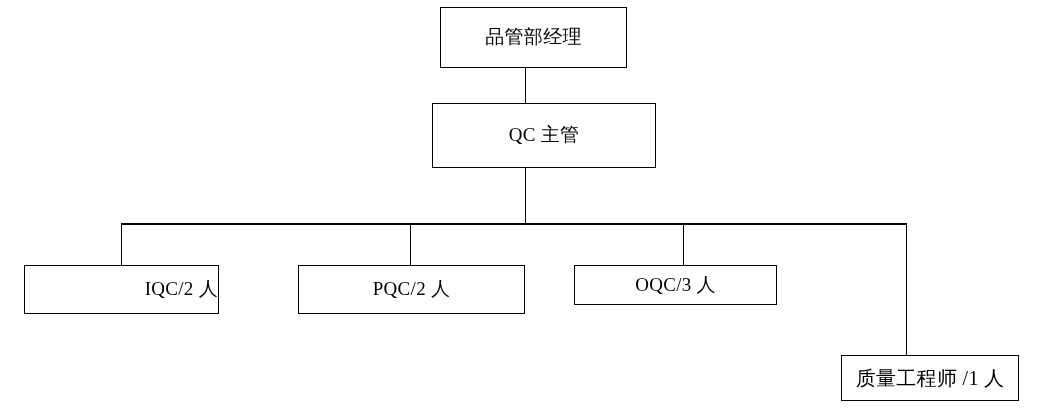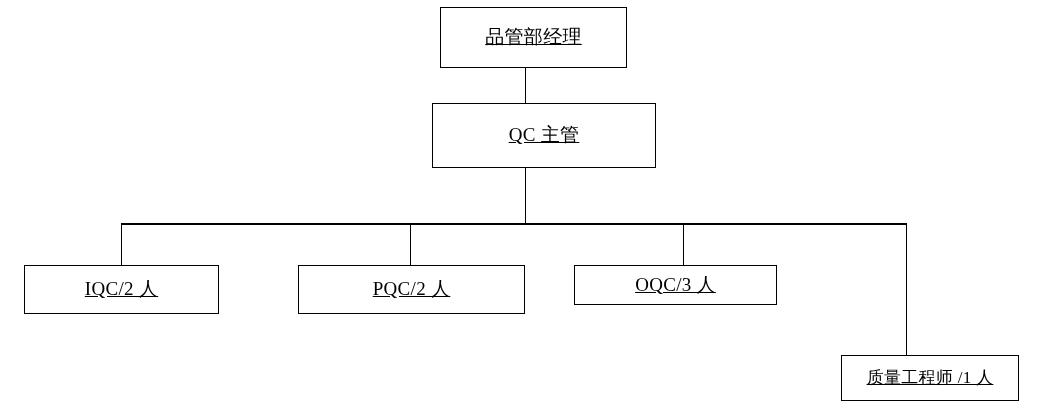--- a/index.html
+++ b/index.html
@@ -34,36 +34,35 @@
     justify-content: center;
     text-align: center;
   }
   .node-label {
     font-family: "Liberation Serif", "DejaVu Serif", serif;
     font-size: 19px;
     color: #000000;
     line-height: 1.2;
     white-space: nowrap;
     letter-spacing: 0.3px;
-    text-decoration: underline;
   }
   
   #node-qa-manager   { left: 440px; top: 7px;   width: 187px; height: 61px; }
   #node-qc-super     { left: 432px; top: 103px; width: 224px; height: 65px; }
-  #node-iqc          { left: 24px;  top: 265px; width: 195px; height: 49px; }
+  #node-iqc          { left: 24px;  top: 265px; width: 195px; height: 49px; justify-content: flex-end; }
   #node-pqc          { left: 298px; top: 265px; width: 227px; height: 49px; }
   #node-oqc          { left: 574px; top: 265px; width: 203px; height: 40px; }
   #node-quality-eng  { left: 841px; top: 355px; width: 178px; height: 46px; }
 
   #node-qa-manager .node-label  { font-size: 19px; }
   #node-qc-super .node-label    { font-size: 19px; }
   #node-iqc .node-label,
   #node-pqc .node-label,
   #node-oqc .node-label         { font-size: 19px; }
-  #node-quality-eng .node-label { font-size: 17px; }
+  #node-quality-eng .node-label { font-size: 20px; }
 </style>
 </head>
 <body>
 
 <div id="org-chart-canvas">
 
   <svg id="connector-layer" viewBox="0 0 1044 408" width="1044" height="408" xmlns="http://www.w3.org/2000/svg">
     <g stroke="#000000" stroke-width="1.6" fill="none" shape-rendering="crispEdges">
 
       <line x1="525.5" y1="68" x2="525.5" y2="103"></line>

